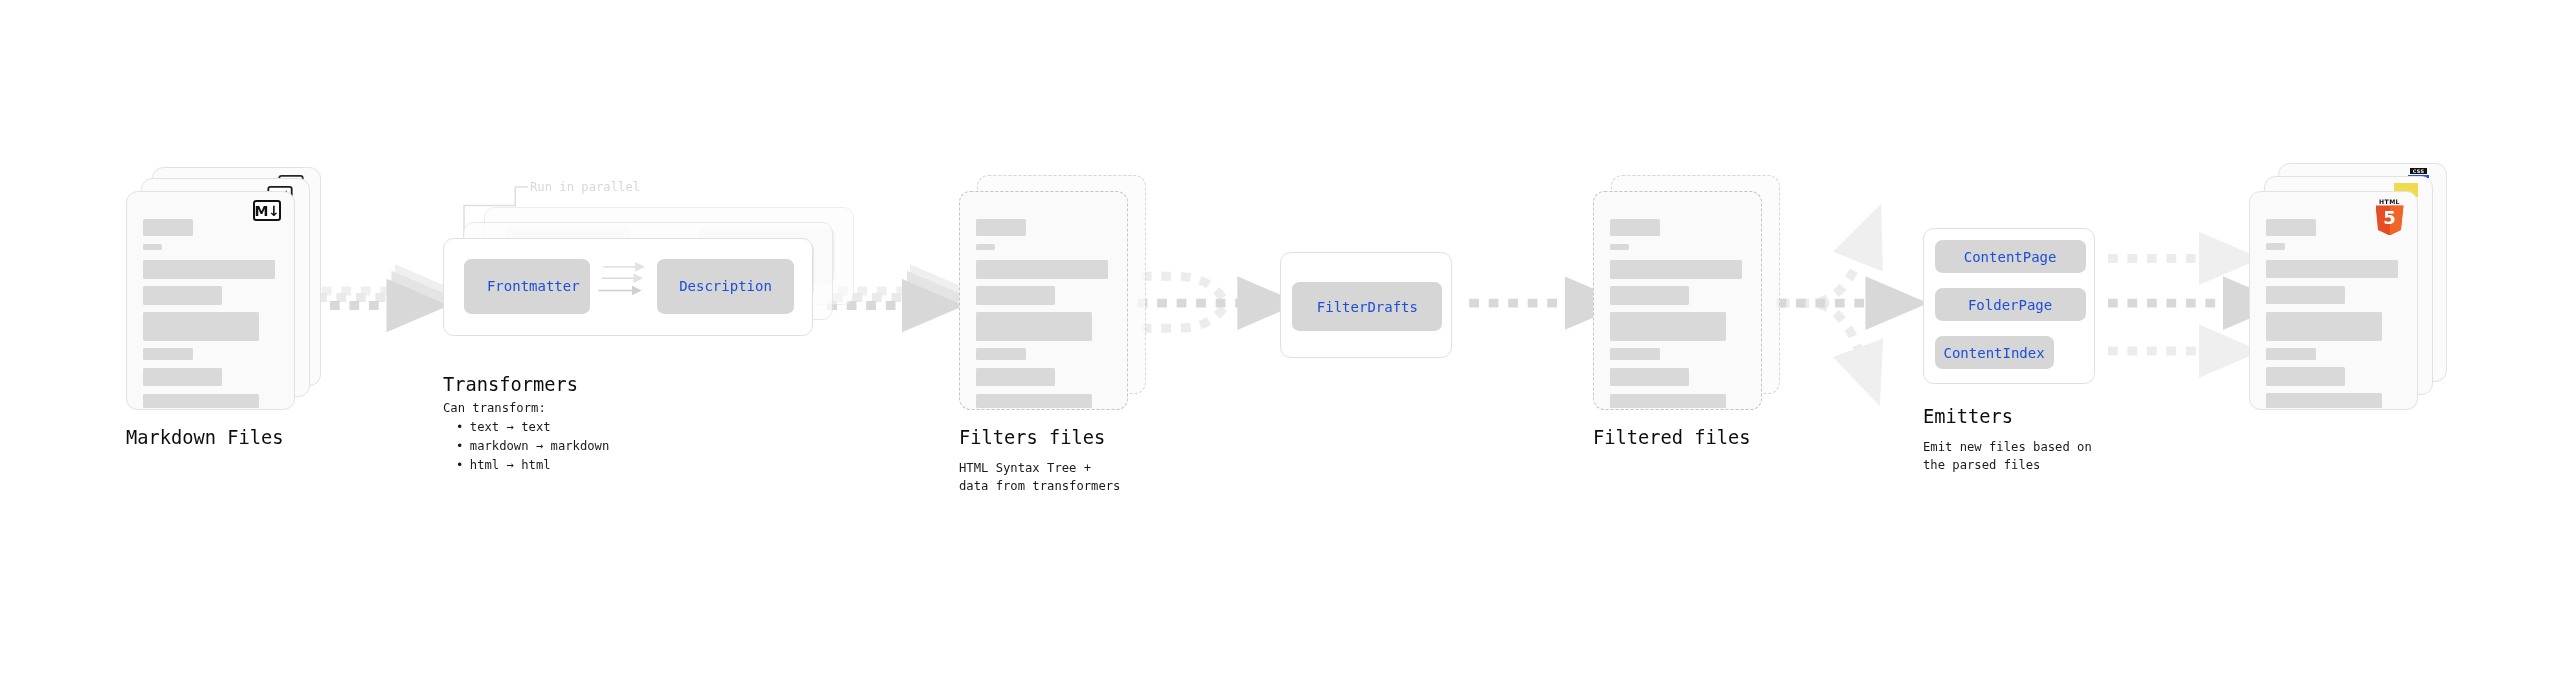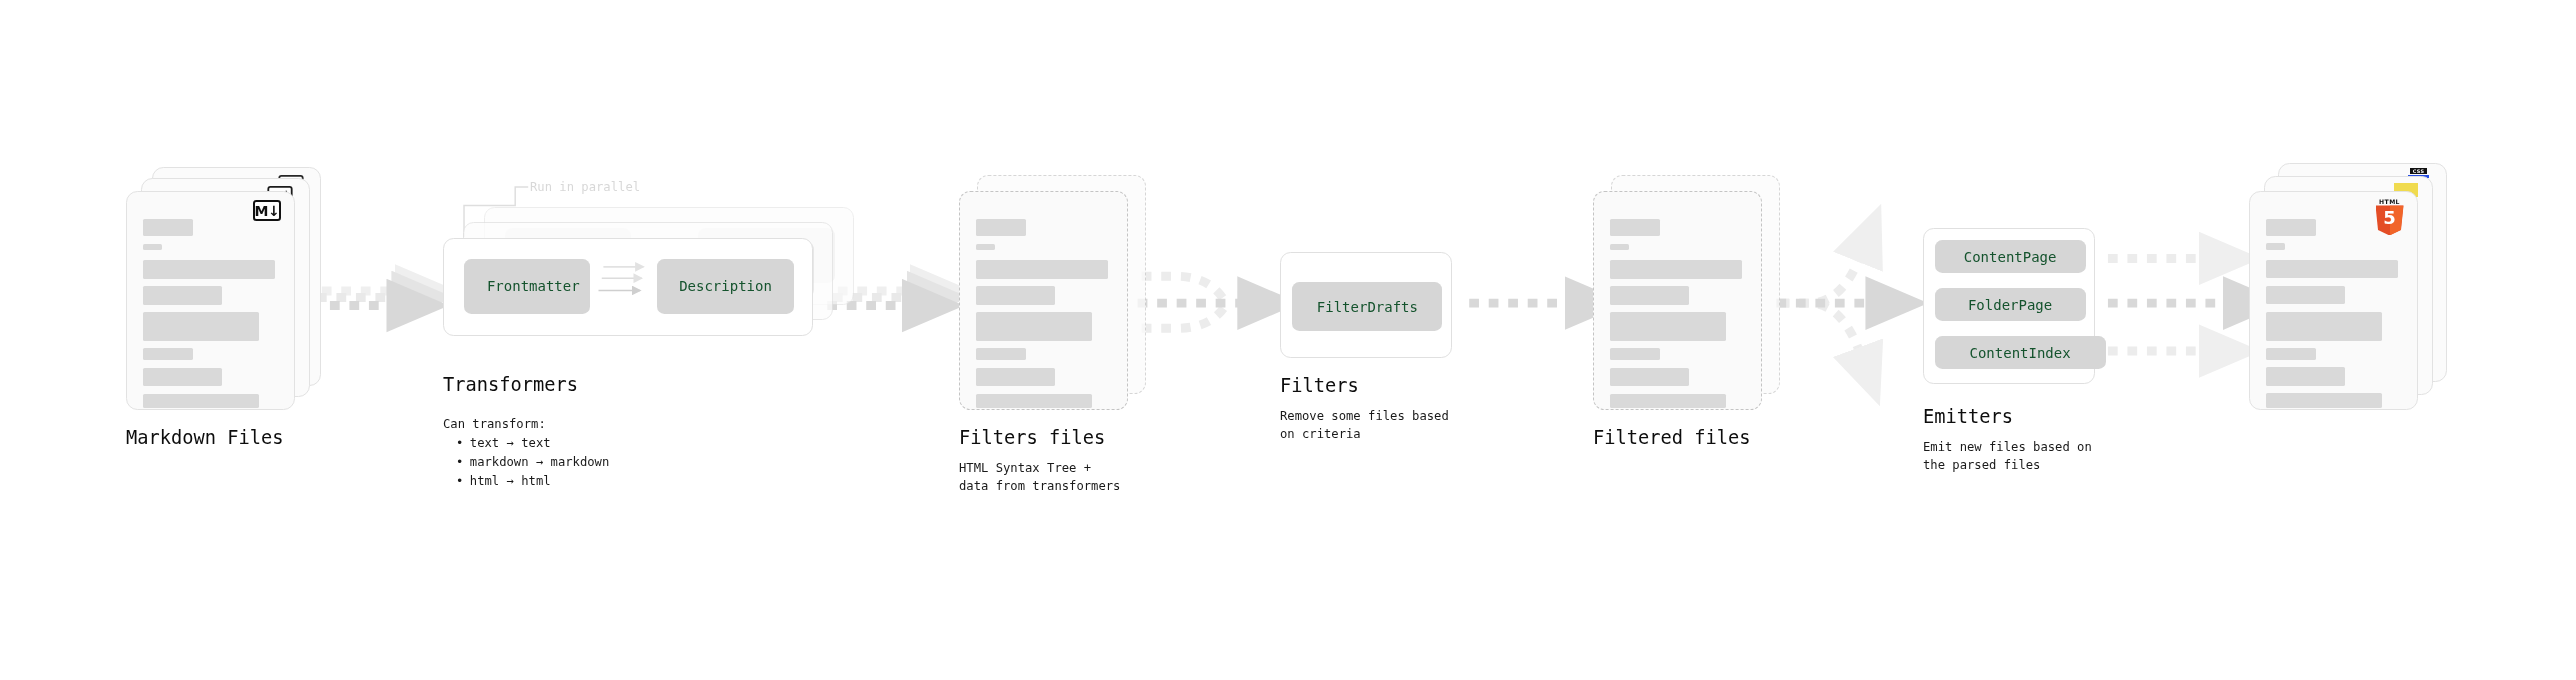--- a/index.html
+++ b/index.html
@@ -146,21 +146,21 @@
   }
   .panel.ghost {
     background: #fdfdfd;
   }
   .pill {
     position: absolute;
     background: #d6d6d6;
     border-radius: 7.3px;
     display: flex; align-items: center; justify-content: center;
     font-size: 14px;
-    color: #14532d;
+    color: #1d4ed8;
     white-space: nowrap;
     letter-spacing: 0px;
   }
   .pill.ghost { color: transparent; }
 
   
   .caption {
     position: absolute;
     white-space: nowrap;
   }
@@ -174,21 +174,21 @@
     font-size: 12.2px;
     color: #1a1a1a;
     line-height: 1.45;
     margin-top: 10.6px;
     white-space: pre-line;
   }
   .caption .sub-list {
     font-size: 12.2px;
     color: #1a1a1a;
     line-height: 1.55;
-    margin-top: 19px;
+    margin-top: 3px;
   }
   .caption .sub-list ul {
     margin: 0; padding: 0 0 0 13px; list-style: none;
   }
   .caption .sub-list li::before {
     content: "\2022";
     margin-right: 6.5px;
   }
 
   .parallel-label {
@@ -355,25 +355,20 @@
     <div class="sub">HTML Syntax Tree +
 data from transformers</div>
   </div>
 
   <div class="node" style="left:1280px; top:252px;">
     <div class="panel" style="left:0px; top:0px; width:172px; height:106px;">
       <div class="pill" style="left:11.4px; top:29px; width:150px; height:49px;">FilterDrafts</div>
     </div>
   </div>
 
-  <div class="caption" style="left:1280px; top:375px;">
-    <div class="title">Filters</div>
-    <div class="sub">Remove some files based
-on criteria</div>
-  </div>
 
   <div class="node" style="left:1593px; top:175px;">
     <div class="stack-sheet dashed" style="left:18px; top:0px; opacity:.75;"></div>
     <div class="doc dashed" style="left:0px; top:16.3px;">
       <div class="lines">
         <div class="ln" style="width:50px;height:17px;"></div>
         <div class="ln" style="width:18.7px;height:6.5px;margin-bottom:9.8px;"></div>
         <div class="ln" style="width:132px;height:18.7px;"></div>
         <div class="ln" style="width:79px;height:18.7px;"></div>
         <div class="ln" style="width:116px;height:29px;"></div>
@@ -385,21 +380,21 @@
   </div>
 
   <div class="caption" style="left:1593px; top:427px;">
     <div class="title">Filtered files</div>
   </div>
 
   <div class="node" style="left:1923px; top:228px;">
     <div class="panel" style="left:0px; top:0px; width:172px; height:156px;">
       <div class="pill" style="left:10.6px; top:11.4px; width:151px; height:33px;">ContentPage</div>
       <div class="pill" style="left:10.6px; top:59px; width:151px; height:33px;">FolderPage</div>
-      <div class="pill" style="left:10.6px; top:107px; width:171px; height:33px;">ContentIndex</div>
+      <div class="pill" style="left:10.6px; top:107px; width:119px; height:33px;">ContentIndex</div>
     </div>
   </div>
 
   <div class="caption" style="left:1923px; top:406px;">
     <div class="title">Emitters</div>
     <div class="sub">Emit new files based on
 the parsed files</div>
   </div>
 
   <div class="node" style="left:2249px; top:163px;">

